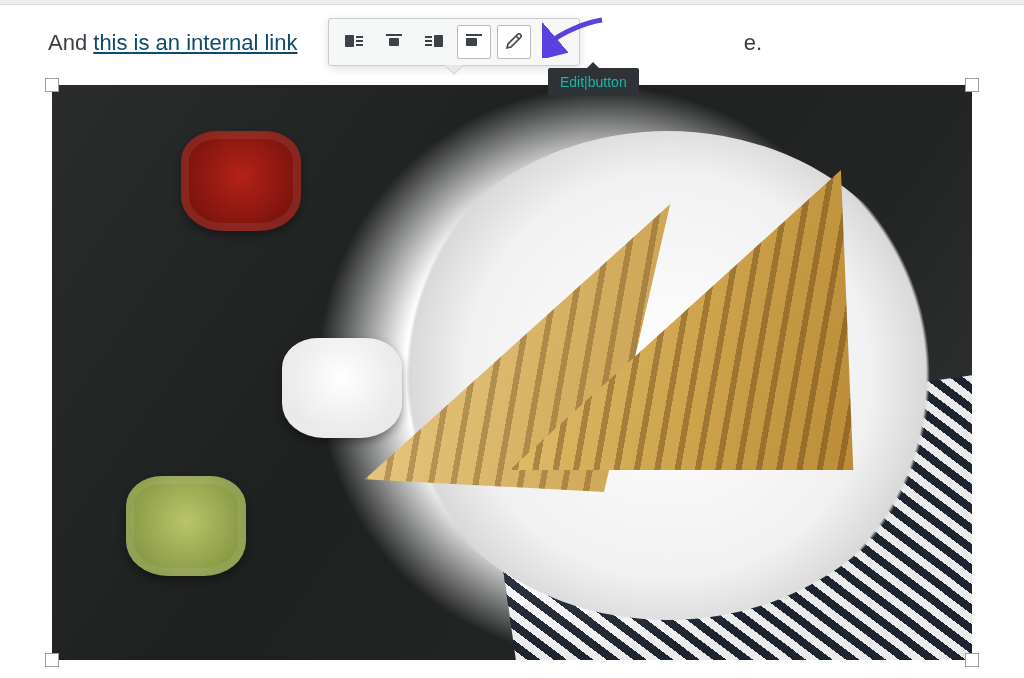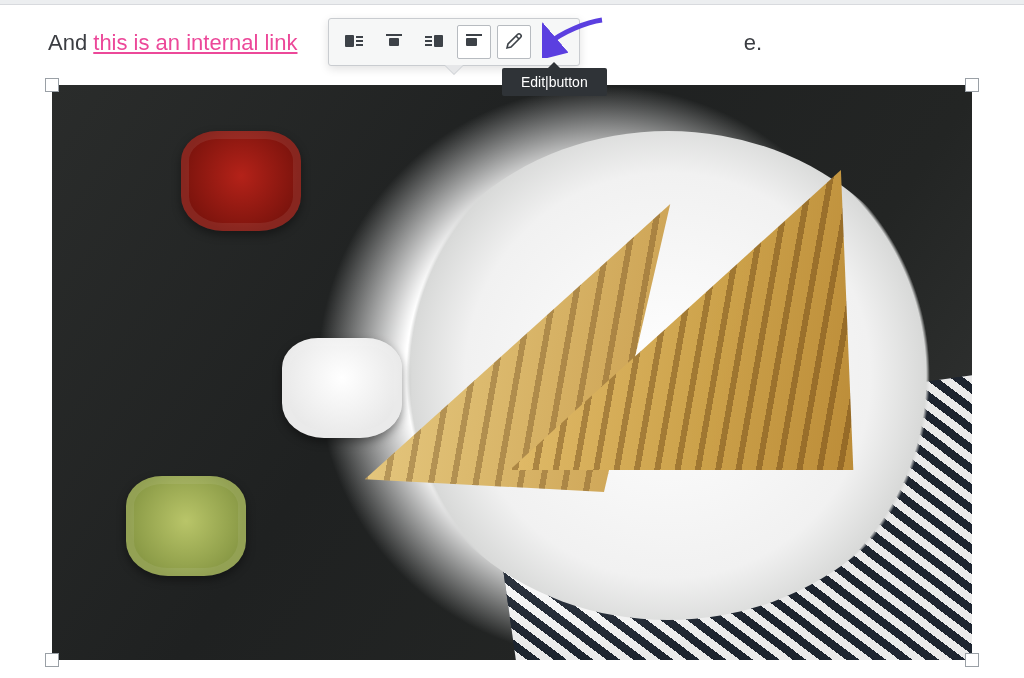--- a/index.html
+++ b/index.html
@@ -23,21 +23,21 @@
     }
     .paragraph {
       font-size: 22px;
       color: #3b3d42;
       line-height: 1.4;
       margin-bottom: 26px;
       position: relative;
     }
     .internal-link {
       text-decoration: underline;
-      color: #ec4899;
+      color: #0c4a6e;
     }
     
     .image-wrap {
       position: relative;
       width: 920px;
       height: 575px;
       margin: 0 auto;
     }
     .image-placeholder {
       width: 100%;
@@ -131,26 +131,26 @@
       cursor: pointer;
       color:#3d4248;
     }
     .tb-btn.boxed { border-color:#b7bbc0; background:#fff; }
     .tb-btn svg { width:20px; height:20px; }
     .tb-close { color:#565b61; }
 
     
     .tooltip {
       position:absolute;
-      left: 502px;
+      left: 548px;
       top: 68px;
       background:#2f3337;
-      color:#ffffff;
+      color:#14b8a6;
       font-size:14px;
-      padding:6px 19px;
+      padding:6px 12px;
       border-radius:2px;
       z-index:31;
     }
     .tooltip::before{
       content:"";
       position:absolute;
       top:-6px; left:50%; transform:translateX(-50%);
       border-left:6px solid transparent;
       border-right:6px solid transparent;
       border-bottom:6px solid #2f3337;

